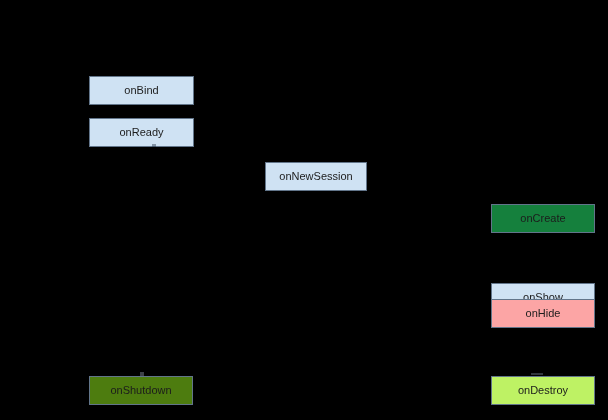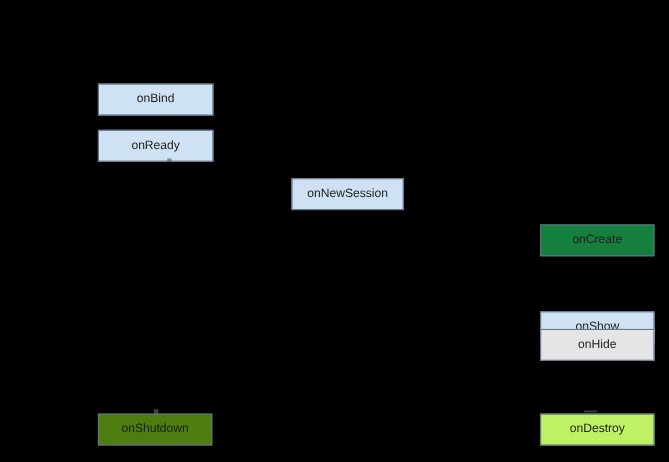--- a/index.html
+++ b/index.html
@@ -47,21 +47,21 @@
   </div>
     <div class="node" style="left: 265px; top: 162px; width: 102px; height: 29px; background: rgb(207, 226, 243); border-color: rgb(98, 117, 138);">
     <span class="node-label" style="color: rgb(28, 28, 28);">onNewSession</span>
   </div>
     <div class="node" style="left: 491px; top: 204px; width: 104px; height: 29px; background: #15803d; border-color: rgb(98, 117, 138);">
     <span class="node-label" style="color: rgb(28, 28, 28);">onCreate</span>
   </div>
     <div class="node" style="left: 491px; top: 251px; width: 104px; height: 29px; background: rgb(207, 226, 243); border-color: rgb(98, 117, 138); margin-top: 32px;">
     <span class="node-label" style="color: rgb(28, 28, 28);">onShow</span>
   </div>
-    <div class="node" style="left: 491px; top: 299px; width: 104px; height: 29px; background: #e5e5e5; border-color: rgb(98, 117, 138);">
+    <div class="node" style="left: 491px; top: 299px; width: 104px; height: 29px; background: #fca5a5; border-color: rgb(98, 117, 138);">
     <span class="node-label" style="color: rgb(28, 28, 28);">onHide</span>
   </div>
     <div class="node" style="left: 89px; top: 376px; width: 104px; height: 29px; background: #4d7c0f; border-color: rgb(98, 117, 138);">
     <span class="node-label" style="color: rgb(28, 28, 28);">onShutdown</span>
   </div>
     <div class="node" style="left: 491px; top: 376px; width: 104px; height: 29px; background: #bef264; border-color: rgb(98, 117, 138);">
     <span class="node-label" style="color: rgb(28, 28, 28);">onDestroy</span>
   </div>
     <div class="artifact" style="left: 140px; top: 372px; width: 4px; height: 4px; background: rgba(150, 162, 178, 0.4);"></div>
     <div class="artifact" style="left: 531px; top: 373px; width: 12px; height: 2px; background: rgba(160, 180, 200, 0.3);"></div>

